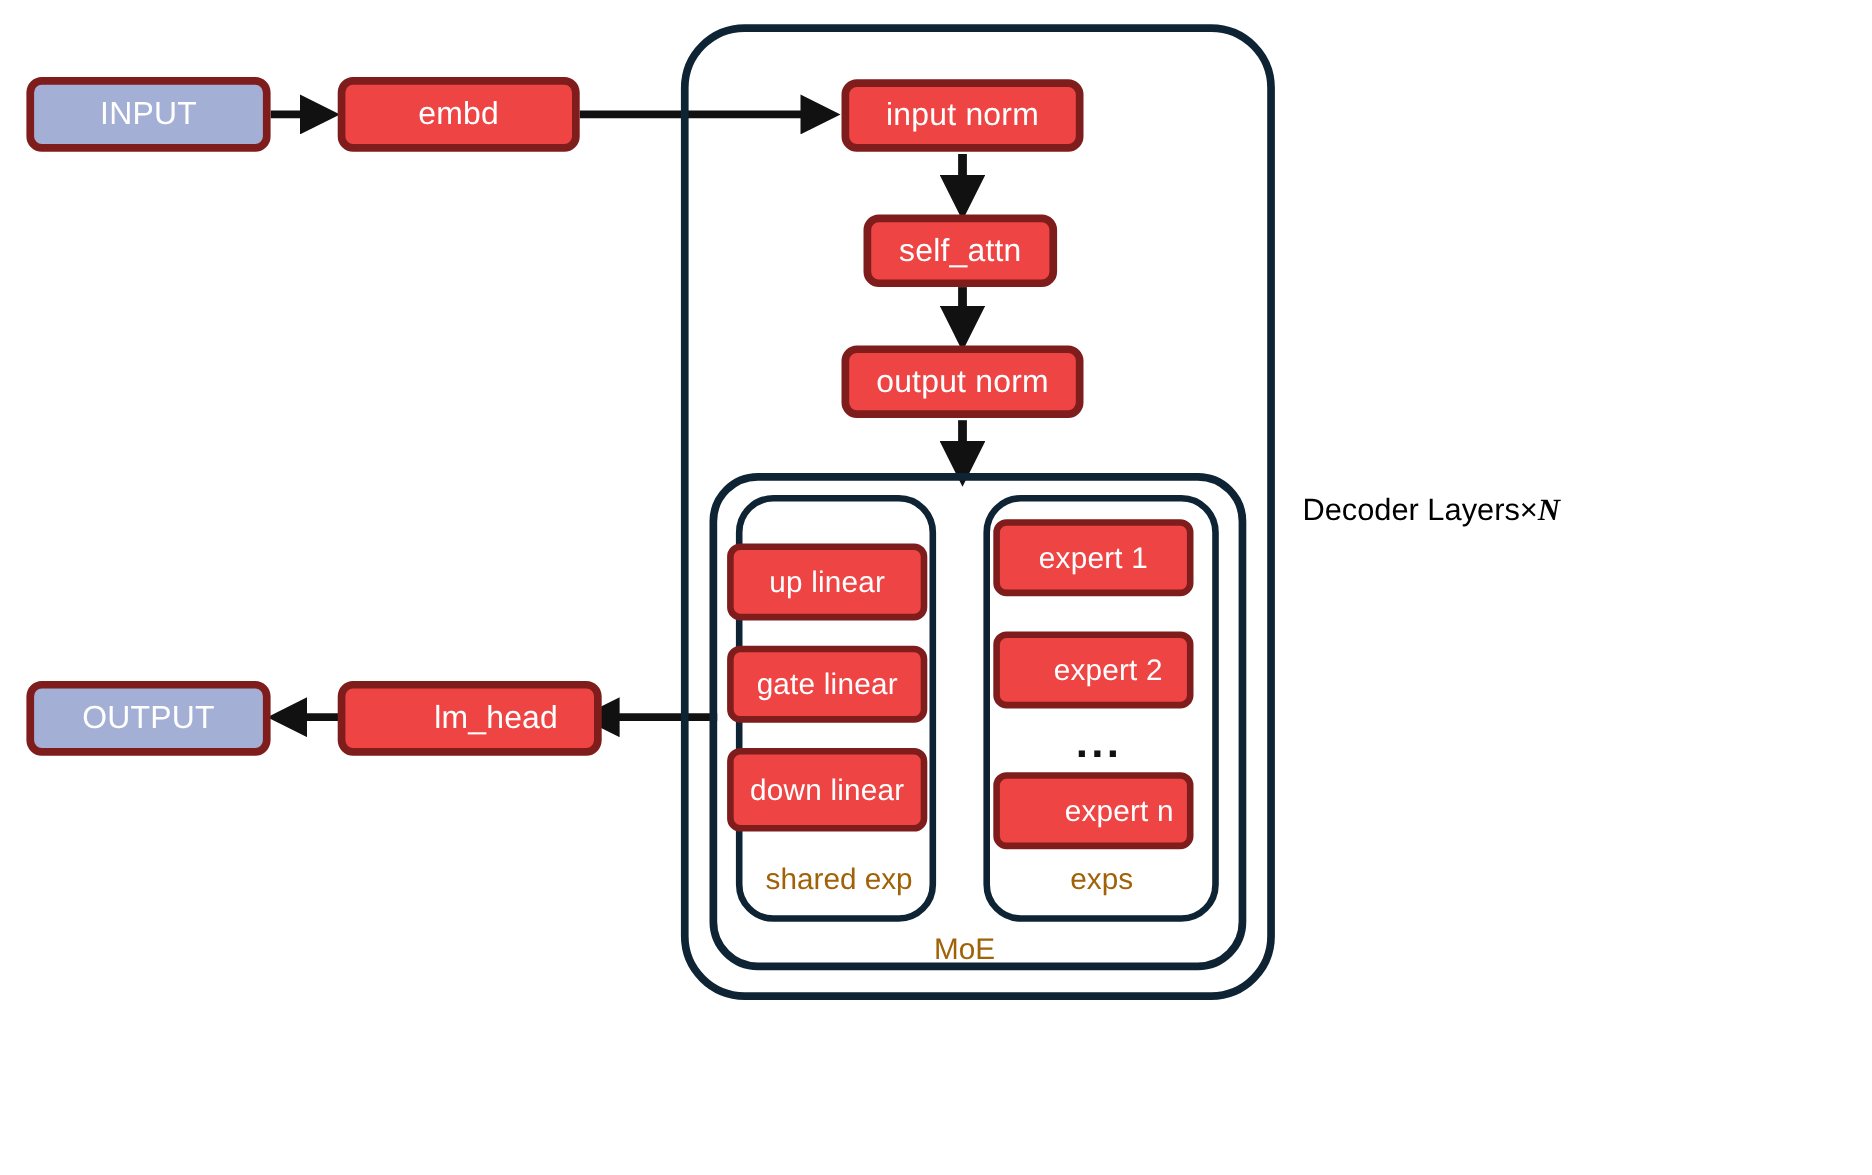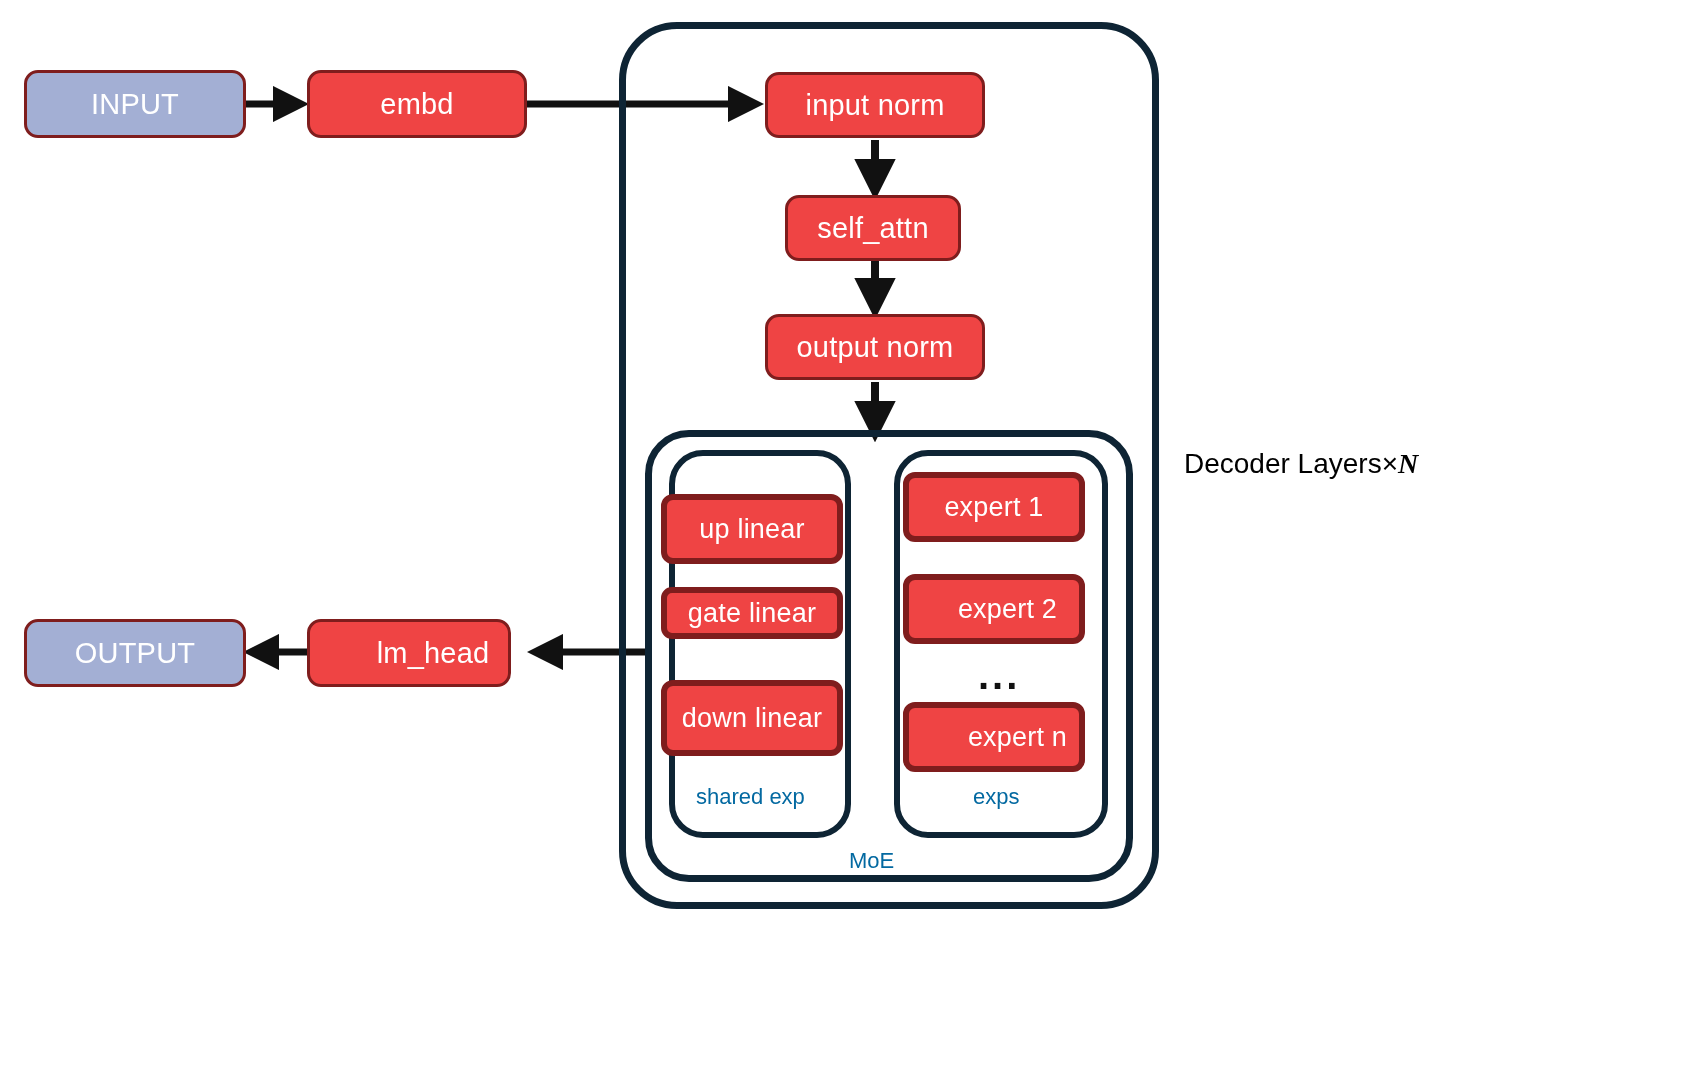--- a/index.html
+++ b/index.html
@@ -15,21 +15,21 @@
     width: 1702px;
     height: 1068px;
     background: #ffffff;
     overflow: hidden;
   }
 
   
   .node {
     position: absolute;
     box-sizing: border-box;
-    border: 3px solid #7f1d1d;
+    border: 7px solid #7f1d1d;
     border-radius: 14px;
     display: flex;
     align-items: center;
     justify-content: center;
     color: #ffffff;
     font-size: 29px;
     letter-spacing: .2px;
     line-height: 1;
     white-space: nowrap;
   }
@@ -42,22 +42,22 @@
     position: absolute;
     box-sizing: border-box;
     border: 7px solid #0e2434;
     background: transparent;
   }
   .frame.thin { border-width: 6px; }
 
   
   .caption {
     position: absolute;
-    color: #0369a1;
-    font-size: 22px;
+    color: #a16207;
+    font-size: 27px;
     white-space: nowrap;
     line-height: 1;
   }
   .caption.big {
     font-size: 28px;
     color: #000000;
   }
   .caption .italicN {
     font-family: "Liberation Serif", serif;
     font-style: italic;
@@ -117,33 +117,33 @@
   <div class="node salmon" style="left:307px; top:70px; width:220px; height:68px;">embd</div>
 
   <div class="node salmon" style="left:765px; top:72px; width:220px; height:66px;">input norm</div>
 
   <div class="node salmon" style="left:785px; top:195px; width:176px; height:66px;">self_attn</div>
 
   <div class="node salmon" style="left:765px; top:314px; width:220px; height:66px;">output norm</div>
 
   <div class="node salmon small" style="left:661px; top:494px; width:182px; height:70px;">up linear</div>
 
-  <div class="node salmon small" style="left:661px; top:587px; width:182px; height:52px;border-radius:11px;">gate linear</div>
+  <div class="node salmon small" style="left:661px; top:587px; width:182px; height:70px;">gate linear</div>
 
   <div class="node salmon small" style="left:661px; top:680px; width:182px; height:76px;">down linear</div>
 
   <div class="node salmon small" style="left:903px; top:472px; width:182px; height:70px;">expert 1</div>
 
   <div class="node salmon small" style="left:903px; top:574px; width:182px; height:70px;padding-left:27px;">expert 2</div>
 
   <div class="dots" style="left:978px; top:655px;">...</div>
 
   <div class="node salmon small" style="left:903px; top:702px; width:182px; height:70px;padding-left:47px;">expert n</div>
 
-  <div class="node salmon" style="left:307px; top:619px; width:204px; height:68px;padding-left:48px;">lm_head</div>
+  <div class="node salmon" style="left:307px; top:619px; width:240px; height:68px;padding-left:48px;">lm_head</div>
 
   <div class="node blue" style="left:24px; top:619px; width:222px; height:68px;">OUTPUT</div>
 
   <div class="caption" style="left:696px; top:786px;">shared exp</div>
 
   <div class="caption" style="left:973px; top:786px;">exps</div>
 
   <div class="caption" style="left:849px; top:850px;">MoE</div>
 
   <div class="caption big" style="left:1184px; top:450px;">

